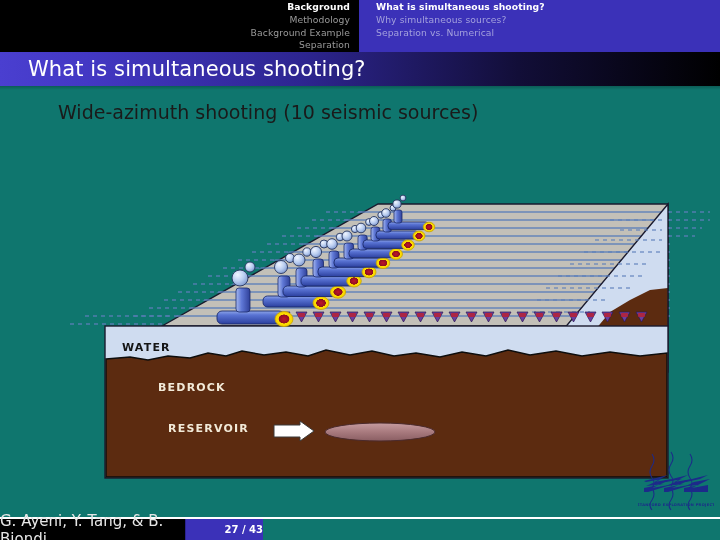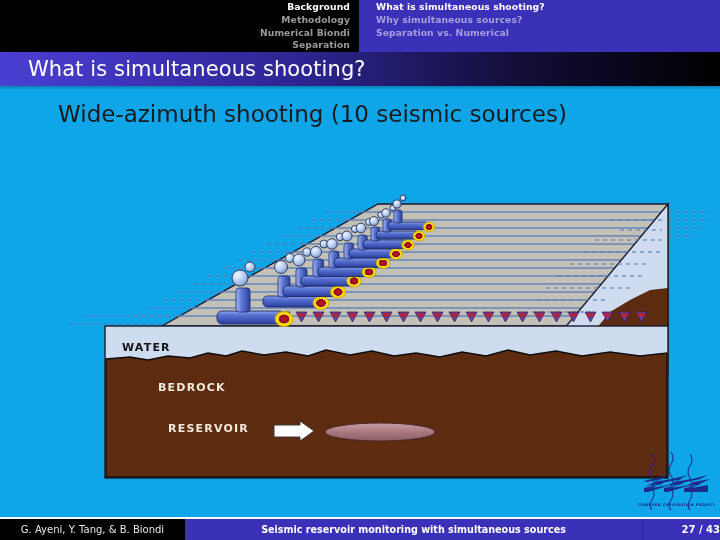--- a/index.html
+++ b/index.html
@@ -3,73 +3,73 @@
 <meta charset="utf-8">
 <style>
   html,body{margin:0;padding:0;}
   body{
     width:720px;height:540px;
     background:#ffffff;
     font-family:"DejaVu Sans", sans-serif;
     overflow:hidden;
     position:relative;
   }
-  .slide{position:absolute;left:0;top:0;width:720px;height:540px;overflow:hidden;background:#0ea5e9;}
+  .slide{position:absolute;left:0;top:0;width:720px;height:540px;overflow:hidden;background:#0f766e;}
 
   
   .navbar{position:absolute;left:0;top:0;width:720px;height:52px;display:flex;}
   .nav-left{width:359px;height:52px;background:#000000;display:flex;flex-direction:column;
             align-items:flex-end;justify-content:flex-start;padding-top:1px;box-sizing:border-box;}
   .nav-right{width:361px;height:52px;background:#3b31b8;display:flex;flex-direction:column;
              align-items:flex-start;justify-content:flex-start;padding-top:1px;padding-left:17px;box-sizing:border-box;}
-  .nav-item{font-size:9.2px;line-height:12.8px;letter-spacing:.1px;white-space:nowrap;padding-right:9px;font-weight:bold;}
+  .nav-item{font-size:9.2px;line-height:12.8px;letter-spacing:.1px;white-space:nowrap;padding-right:9px;}
   .nav-left .nav-item{color:#9a9a9a;}
   .nav-left .nav-item.active{color:#ffffff;font-weight:bold;}
   .nav-right .nav-item{color:#a3a0dd;padding-right:0;}
   .nav-right .nav-item.active{color:#ffffff;font-weight:bold;}
 
   
   .titlebar{position:absolute;left:0;top:52px;width:720px;height:34px;
      background:linear-gradient(to right,#4a3fd0 0%,#4338c4 12%,#2d2590 42%,#120e38 72%,#000000 100%);
      display:flex;align-items:center;}
   .titlebar .title{color:#ffffff;font-size:21px;padding-left:28px;font-weight:normal;letter-spacing:.1px;}
   .titlebar-shadow{position:absolute;left:0;top:86px;width:720px;height:4px;
      background:linear-gradient(to bottom,rgba(0,0,0,.22),rgba(0,0,0,0));}
 
   
-  .subtitle{position:absolute;left:58px;top:101px;font-size:23px;color:#1a1a1a;letter-spacing:0px;}
+  .subtitle{position:absolute;left:58px;top:101px;font-size:19px;color:#1a1a1a;letter-spacing:0px;}
 
   
   .figure{position:absolute;left:50px;top:160px;width:660px;height:330px;}
   .figsvg{display:block;}
 
   
   .logo{position:absolute;left:640:0;right:8px;top:448px;width:76px;height:70px;}
 
   
   .footer{position:absolute;left:0;top:519px;width:720px;height:21px;display:flex;}
-  .foot-authors{width:185px;background:#000000;color:#e6e6e6;font-size:10px;
+  .foot-authors{width:185px;background:#000000;color:#e6e6e6;font-size:15px;
      display:flex;align-items:center;justify-content:center;box-sizing:border-box;}
   .foot-title{flex:1;background:#3b31b8;color:#ffffff;font-size:9.6px;font-weight:bold;
      display:flex;align-items:center;justify-content:center;}
   .foot-page{width:78px;background:#3b31b8;color:#ffffff;font-size:10px;font-weight:bold;
      display:flex;align-items:center;justify-content:flex-end;box-sizing:border-box;
      border-left:1px solid #2b2390;}
   .foot-topline{position:absolute;left:0;top:517px;width:720px;height:2px;background:#ffffff;}
 </style>
 </head>
 <body>
 
 <div class="slide">
 
   <div class="navbar">
     <div class="nav-left">
       <div class="nav-item active">Background</div>
       <div class="nav-item">Methodology</div>
-      <div class="nav-item">Numerical Biondi</div>
+      <div class="nav-item">Background Example</div>
       <div class="nav-item">Separation</div>
     </div>
     <div class="nav-right">
       <div class="nav-item active">What is simultaneous shooting?</div>
       <div class="nav-item">Why simultaneous sources?</div>
       <div class="nav-item">Separation vs. Numerical</div>
     </div>
   </div>
 
   <div class="titlebar">
@@ -350,17 +350,16 @@
         <polygon points="26,33 50,27 36,34 54,31 34,40 56,36 30,44 26,44 26,40 46,36 28,38 44,31 28,34"></polygon>
         <polygon points="46,33 70,27 56,34 72,31 54,40 70,37 70,44 46,44 46,40 62,37 48,38 62,31 48,34"></polygon>
       </g>
       <text x="38" y="58" text-anchor="middle" font-family="DejaVu Sans, sans-serif" font-size="3.6" font-weight="bold" letter-spacing=".3" fill="#1c2a8a">STANFORD EXPLORATION PROJECT</text>
     </svg>
   </div>
 
   <div class="foot-topline"></div>
   <div class="footer">
     <div class="foot-authors">G. Ayeni, Y. Tang, &amp; B. Biondi</div>
-    <div class="foot-title">Seismic reservoir monitoring with simultaneous sources</div>
     <div class="foot-page">27 / 43</div>
   </div>
 
 </div>
 
 </body></html>

